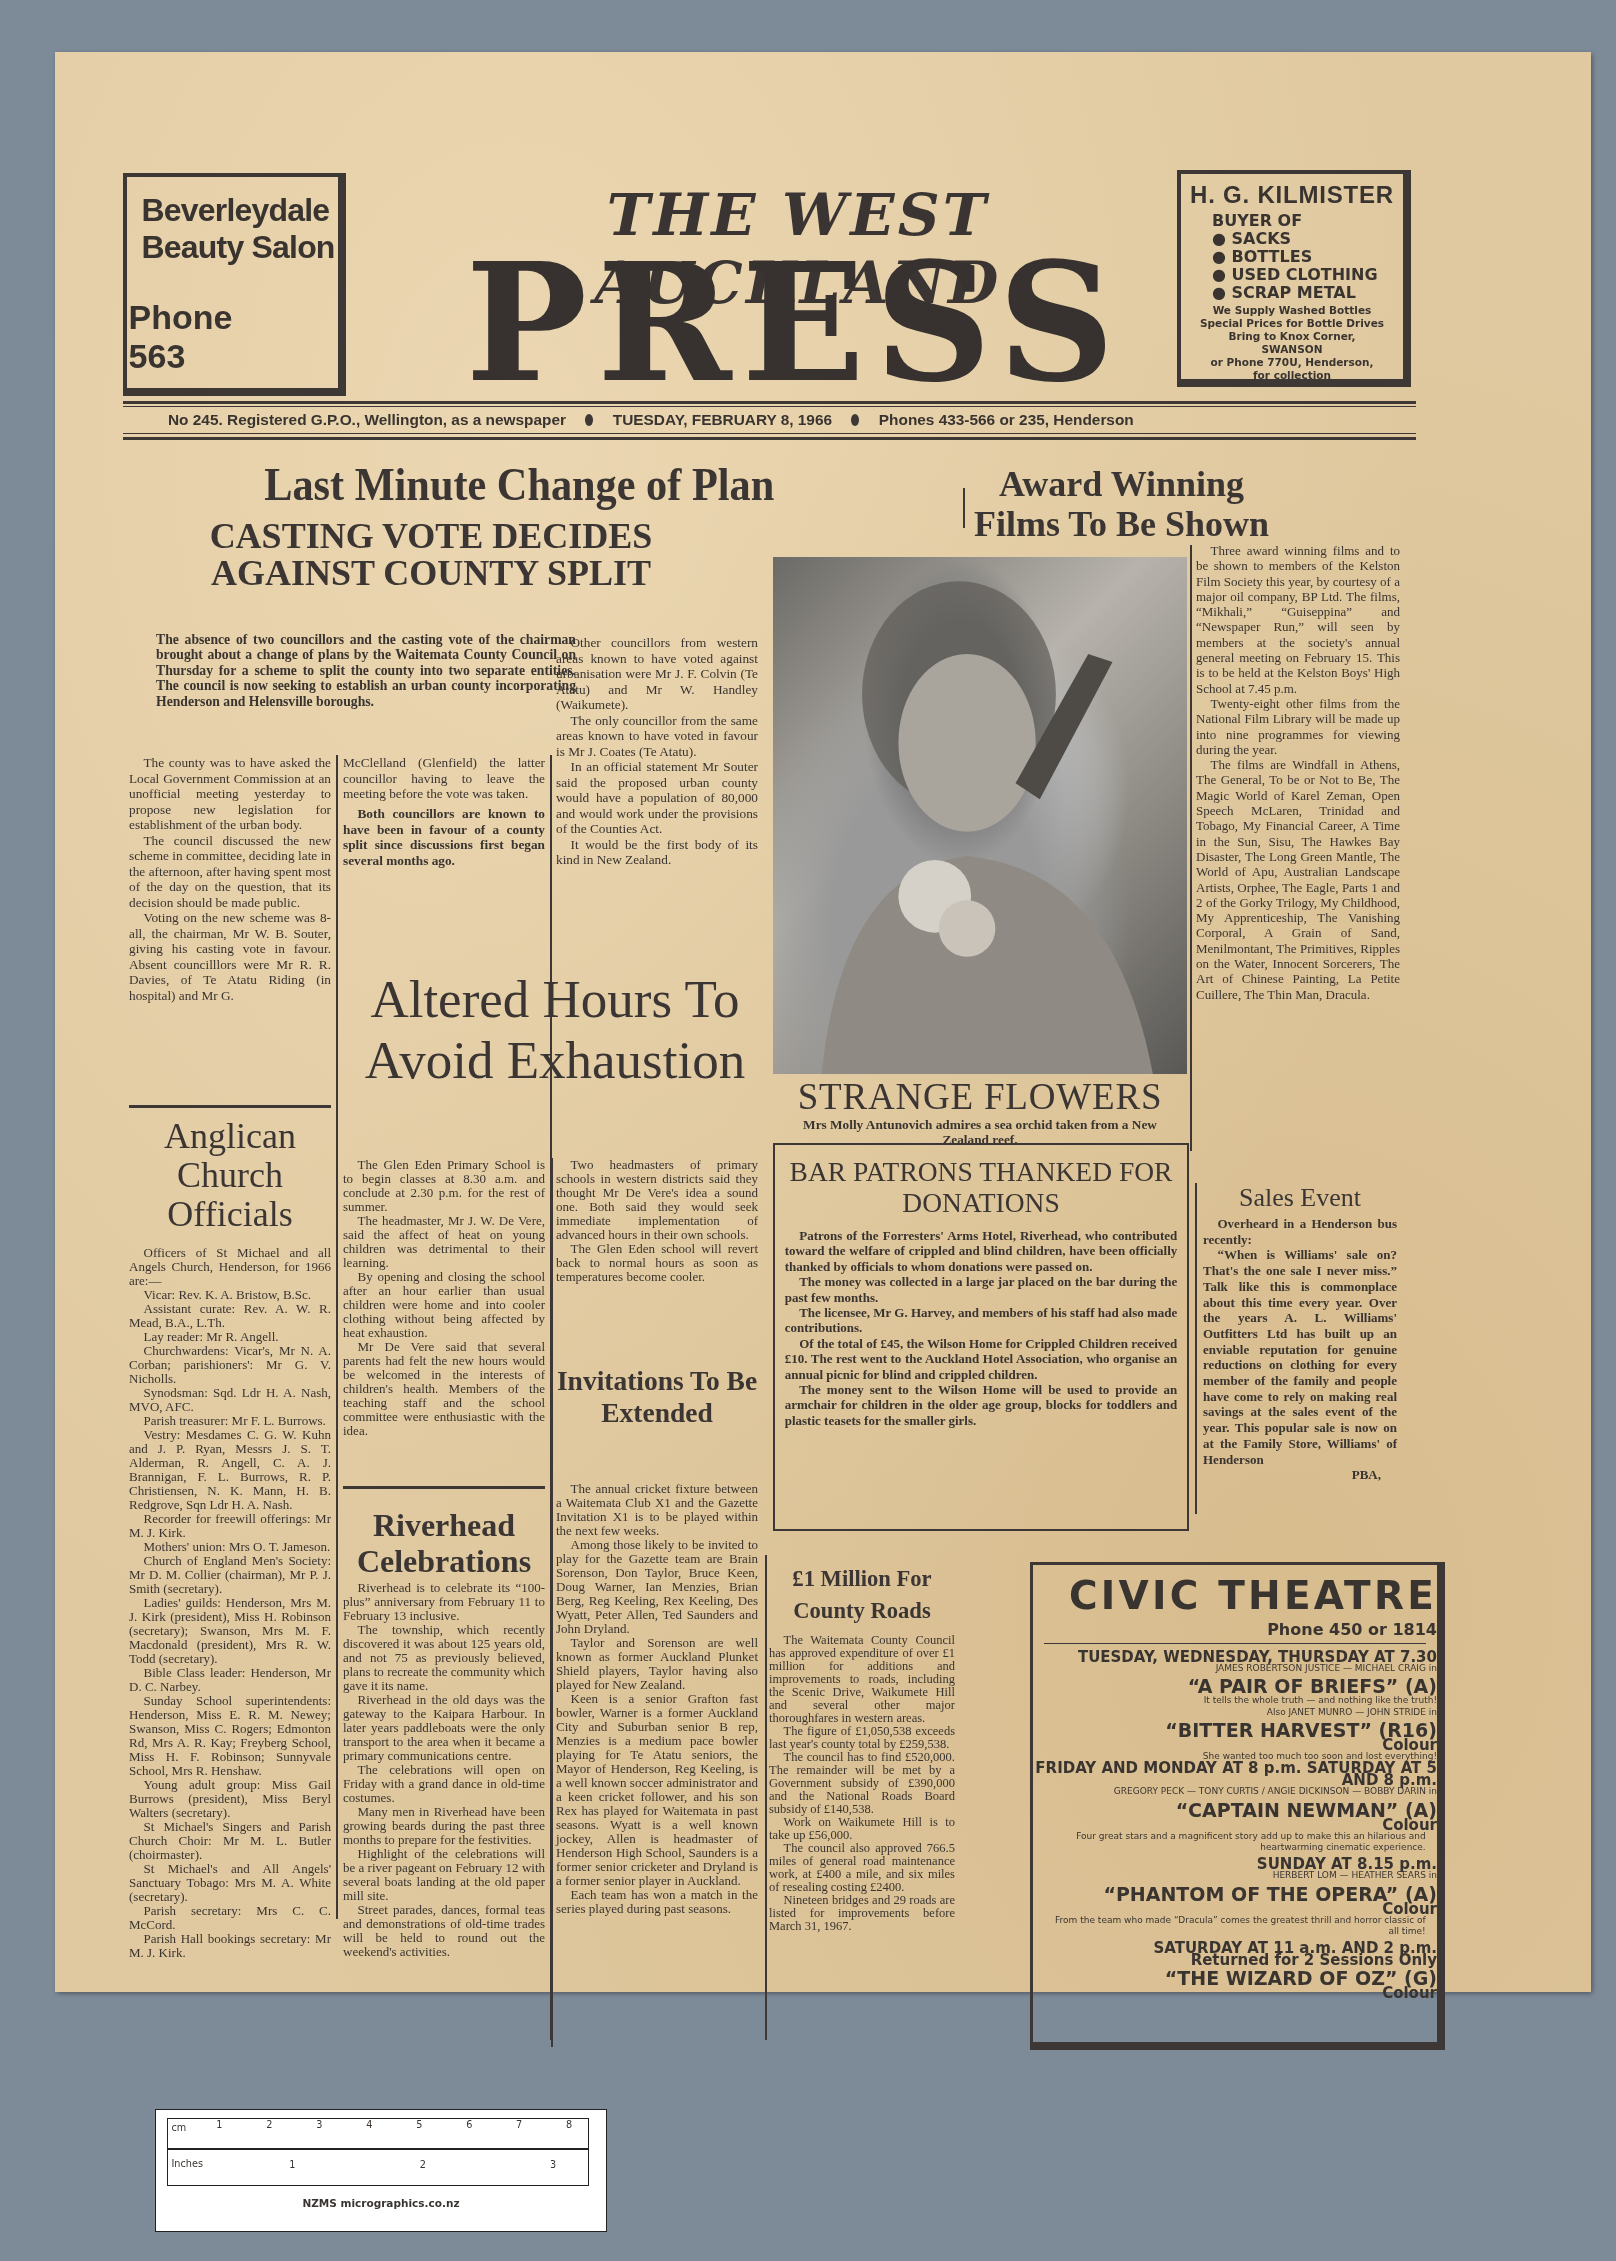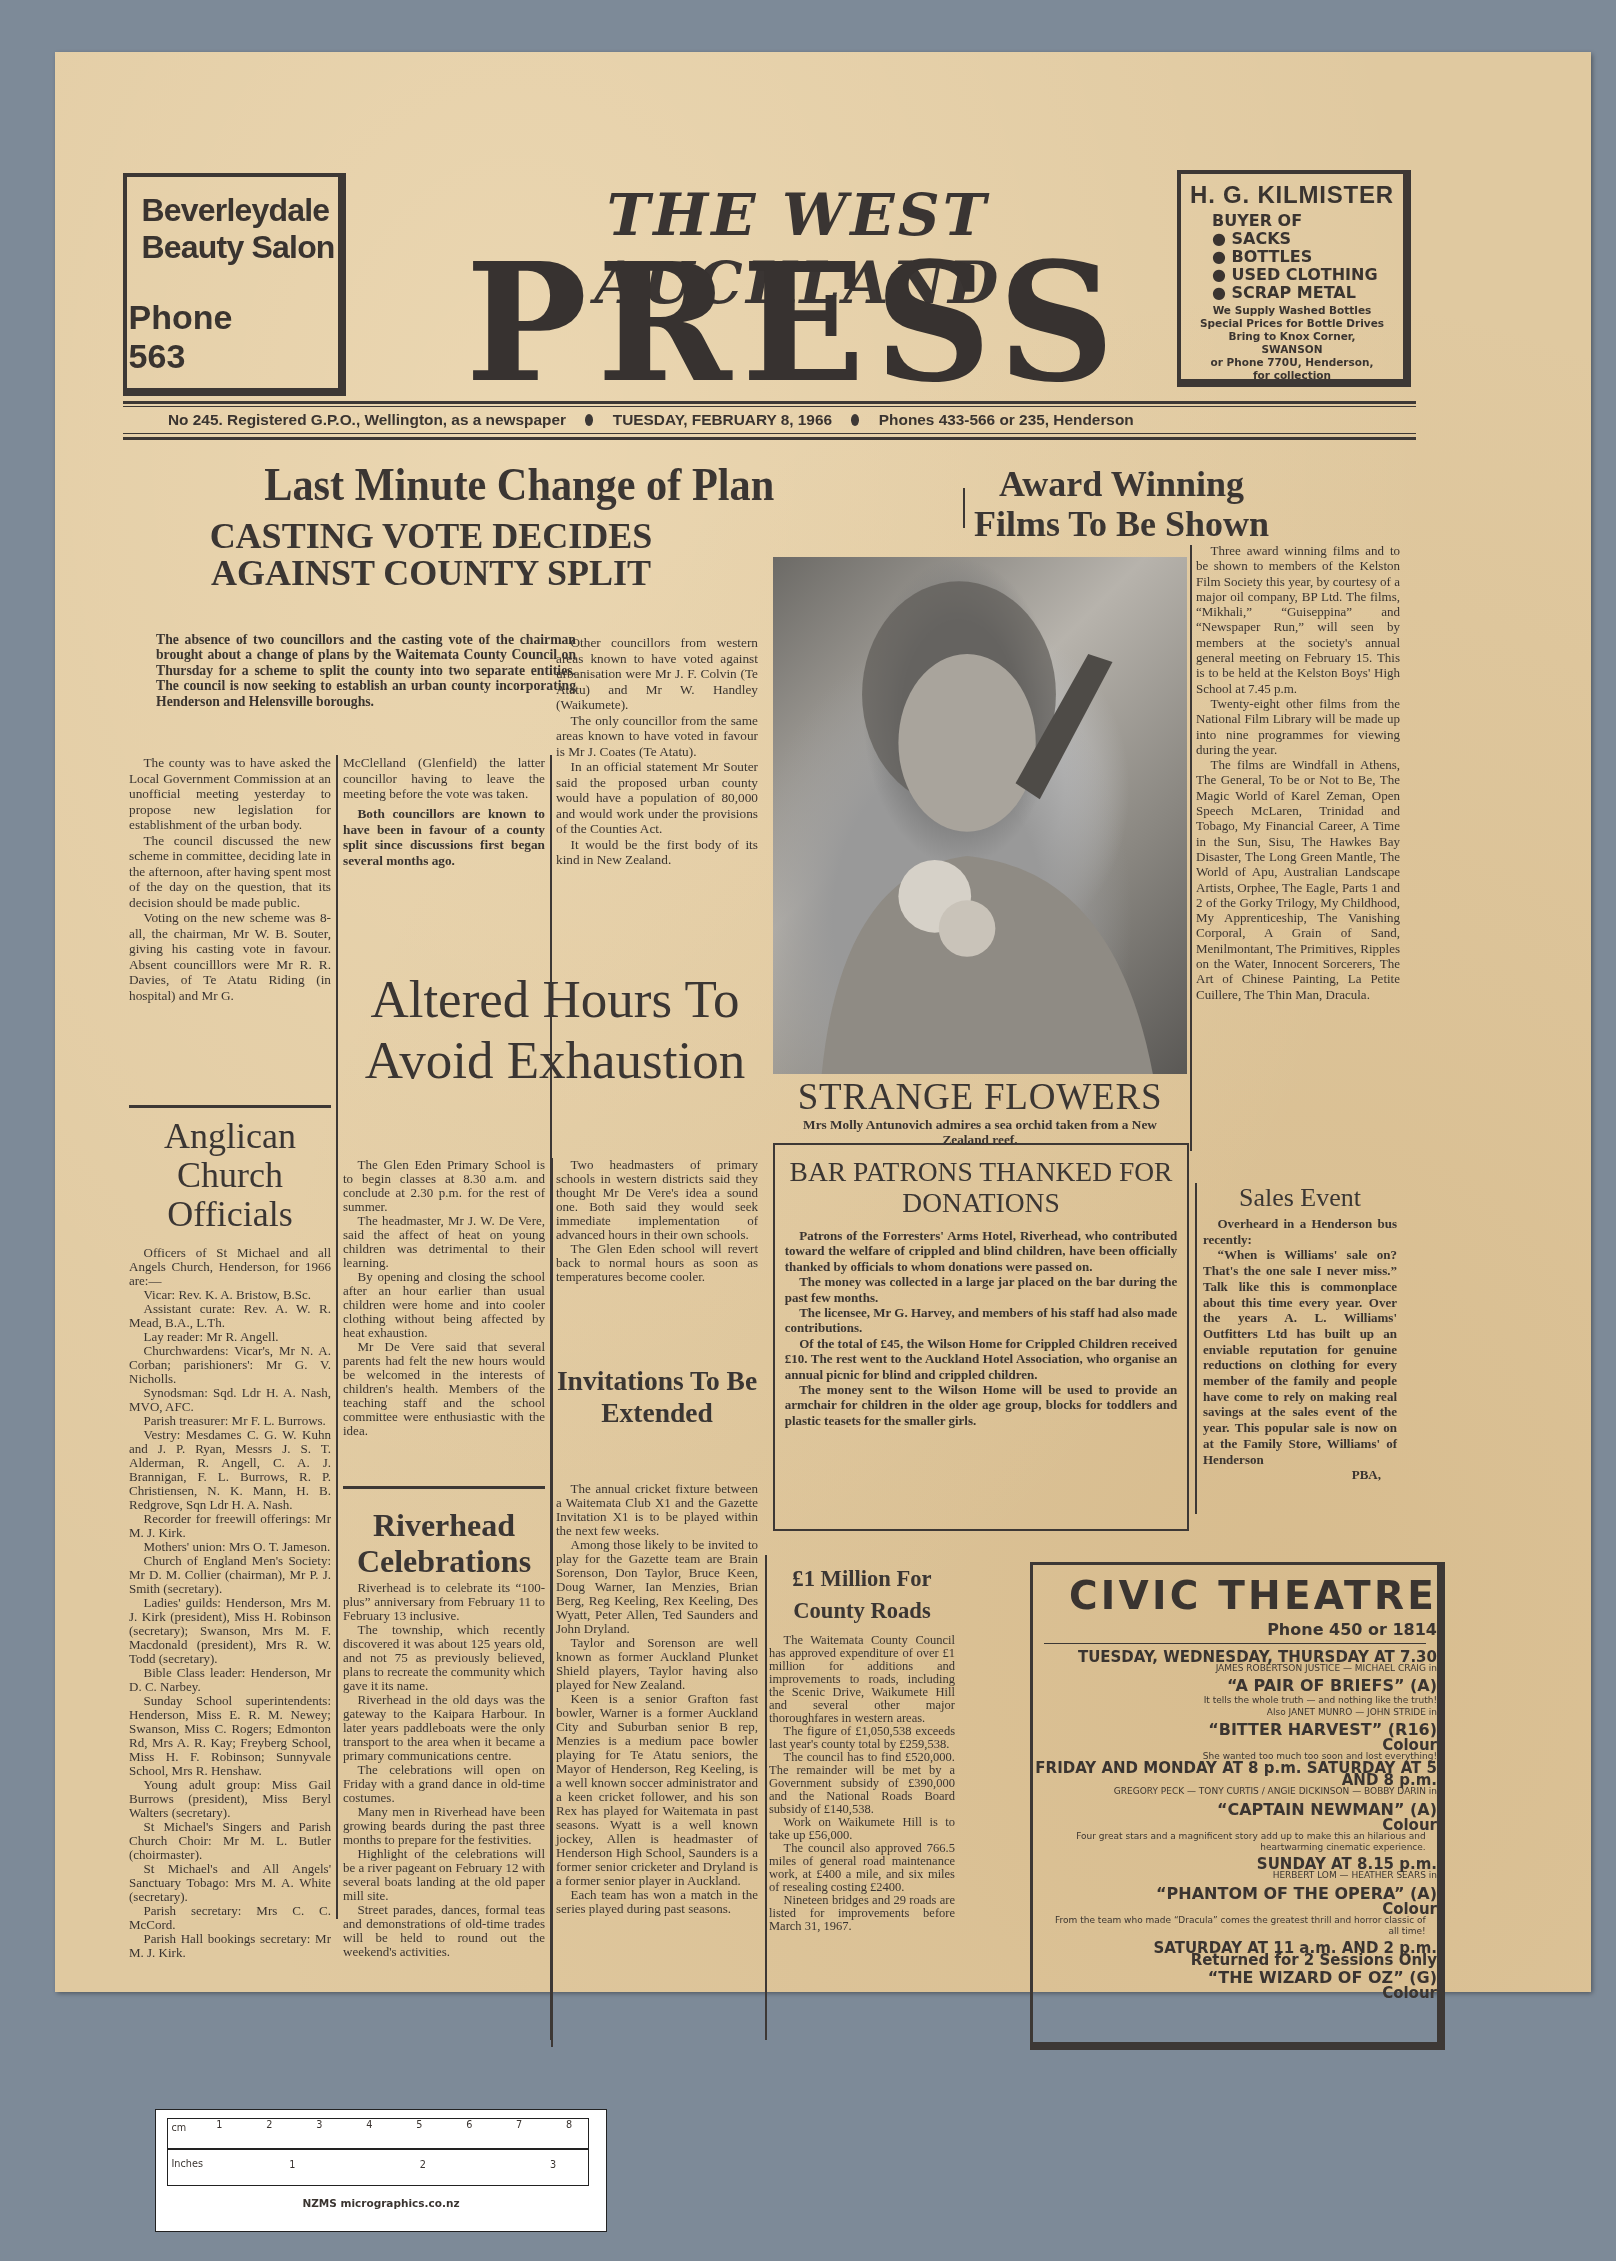--- a/index.html
+++ b/index.html
@@ -33,21 +33,21 @@
     radial-gradient(ellipse at 40% 70%,#999 0 30%,transparent 55%),
     radial-gradient(ellipse at 55% 45%,#bbb 0 20%,transparent 40%),
     linear-gradient(135deg,#6c6a66,#b7b3ac 40%,#8a8781 70%,#5a5855);}
   .boxed{border:2.4px solid #3d3835;box-sizing:border-box;}
   .civic{left:975px;top:1510px;width:415px;height:488px;border:3.2px solid #3d3835;border-right-width:8px;border-bottom-width:8px;box-sizing:border-box;text-align:right;font-family:"DejaVu Sans",sans-serif;}
   .civic .t{font-size:39px;font-weight:bold;letter-spacing:3.2px;margin-top:8px;}
   .civic .ph{font-size:16px;font-weight:bold;margin-top:1.6px;}
   .civic hr{border:none;border-top:1.6px solid #3d3835;margin:4.8px 11.3px 6.5px;}
   .civic .s{font-size:9px;line-height:11.3px;}
   .civic .sb{font-size:15px;line-height:12px;font-weight:bold;}
-  .civic .m{font-size:16px;font-weight:bold;line-height:18px;margin-top:3.2px;}
+  .civic .m{font-size:19px;font-weight:bold;line-height:18px;margin-top:3.2px;}
   .civic .gap{height:4.8px;}
   .ruler{left:155px;top:2109px;width:450px;height:121px;background:#fff;border:0.8px solid #222;}
 </style>
 </head>
 <body>
 
 <div class="page">
 
   <div class="abs box ad-left">
     <div class="l1 condensed">

